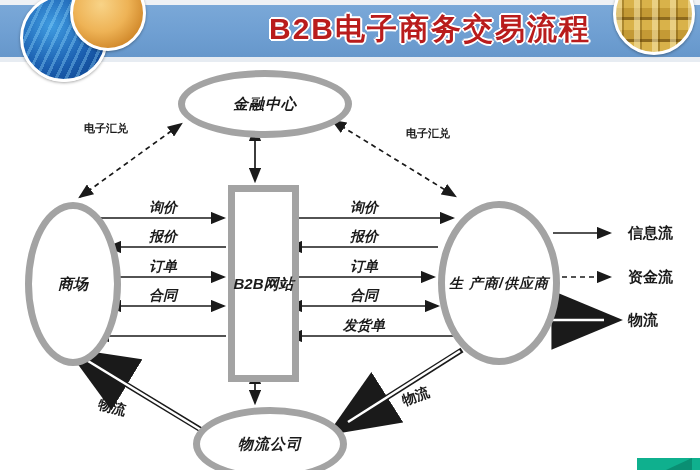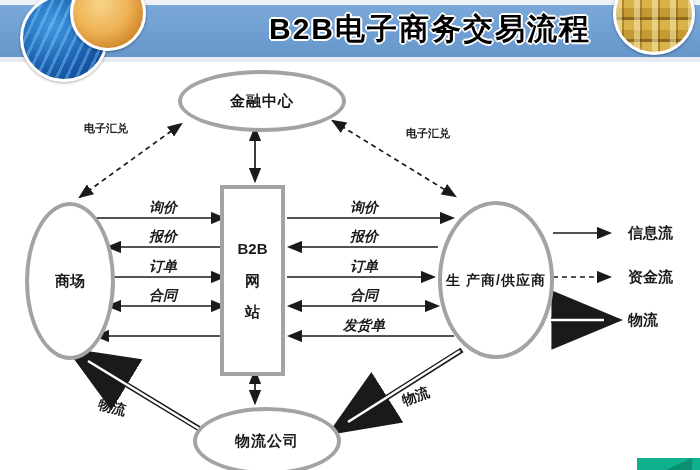--- a/index.html
+++ b/index.html
@@ -6,21 +6,21 @@
   .stage{
     position:relative;width:700px;height:470px;overflow:hidden;background:#fff;
     font-family:"Liberation Sans","DejaVu Sans",sans-serif;color:#1a1a1a;
   }
   .topstrip{position:absolute;left:0;top:0;width:700px;height:5px;background:#eef1f5;}
   .banner{position:absolute;left:0;top:5px;width:700px;height:52px;
     background:linear-gradient(180deg,#7aa8d8 0%,#6f9fd2 55%,#6697cb 100%);}
   .understrip{position:absolute;left:0;top:57px;width:700px;height:5px;background:#e7ecf2;}
   .title{
     position:absolute;left:185px;right:25px;top:9px;text-align:center;
-    font-size:30px;font-weight:bold;letter-spacing:2px;color:#000000;
+    font-size:30px;font-weight:bold;letter-spacing:2px;color:#b91c1c;
     text-shadow:-2px 0 0 #fff,2px 0 0 #fff,0 -2px 0 #fff,0 2px 0 #fff,
                 -1px -1px 0 #fff,1px -1px 0 #fff,-1px 1px 0 #fff,1px 1px 0 #fff;
   }
   .circle{position:absolute;border-radius:50%;border:3px solid #fff;
     box-shadow:0 1px 3px rgba(0,0,0,.35);}
   .c-binary{left:20px;top:-6px;width:82px;height:82px;
     background:
       repeating-linear-gradient(115deg,rgba(150,220,255,.35) 0 3px,rgba(0,40,120,0) 3px 9px),
       radial-gradient(circle at 35% 35%,#3f9be0 0%,#1b5fb0 55%,#0a3c85 100%);}
   .c-coin{left:70px;top:-25px;width:70px;height:70px;
@@ -28,27 +28,27 @@
       radial-gradient(circle at 40% 38%,#f8d387 0%,#eeb356 45%,#d28a2c 75%,#a96a18 100%);}
   .c-gold{left:613px;top:-27px;width:76px;height:76px;
     background:
       repeating-linear-gradient(90deg,rgba(255,244,200,.45) 0 6px,rgba(90,60,0,.35) 6px 8px,rgba(255,255,255,0) 8px 18px),
       repeating-linear-gradient(0deg,#d9b24a 0 10px,#8d691d 10px 13px,#c49a35 13px 22px);}
   .wires{position:absolute;left:0;top:0;}
   .thin{stroke:#1a1a1a;stroke-width:1.7;fill:none;}
   .dashed{stroke-dasharray:5 4;}
   .thick{stroke:#1a1a1a;stroke-width:5.5;fill:none;}
   .thickwhite{stroke:#ffffff;stroke-width:2.6;fill:none;}
-  .node{position:absolute;background:#fff;border:4px solid #a3a3a3;
+  .node{position:absolute;background:#fff;border:7px solid #a3a3a3;
     display:flex;align-items:center;justify-content:center;text-align:center;
-    font-weight:bold;font-size:15px;}
+    font-weight:bold;font-size:15px;font-style:italic;}
   .ellipse{border-radius:50%;}
   .n-finance{left:178px;top:70px;width:160px;height:54px;letter-spacing:1px;}
   .n-market{left:25px;top:202px;width:82px;height:150px;text-align:right;}
-  .n-b2b{left:220px;top:185px;width:57px;height:183px;flex-direction:column;line-height:2.1;}
+  .n-b2b{left:228px;top:185px;width:57px;height:183px;flex-direction:row;line-height:2.1;}
   .n-producer{left:438px;top:201px;width:108px;height:150px;flex-direction:row;
     font-size:14px;line-height:1.9;letter-spacing:1px;}
   .n-logco{left:193px;top:407px;width:140px;height:60px;letter-spacing:1px;}
   .lbl{position:absolute;font-size:14px;font-weight:600;text-align:center;width:70px;font-style:italic;}
   .lbl3{width:84px;}
   .remit{position:absolute;font-size:11px;font-weight:600;width:80px;text-align:center;}
   .wl{position:absolute;font-size:14px;font-weight:600;width:44px;text-align:center;}
   .legend-lbl{position:absolute;font-size:15px;font-weight:600;text-align:right;}
   .corner-btn{position:absolute;left:637px;top:458px;width:63px;height:12px;
     background:#0fb08e;cursor:pointer;}

